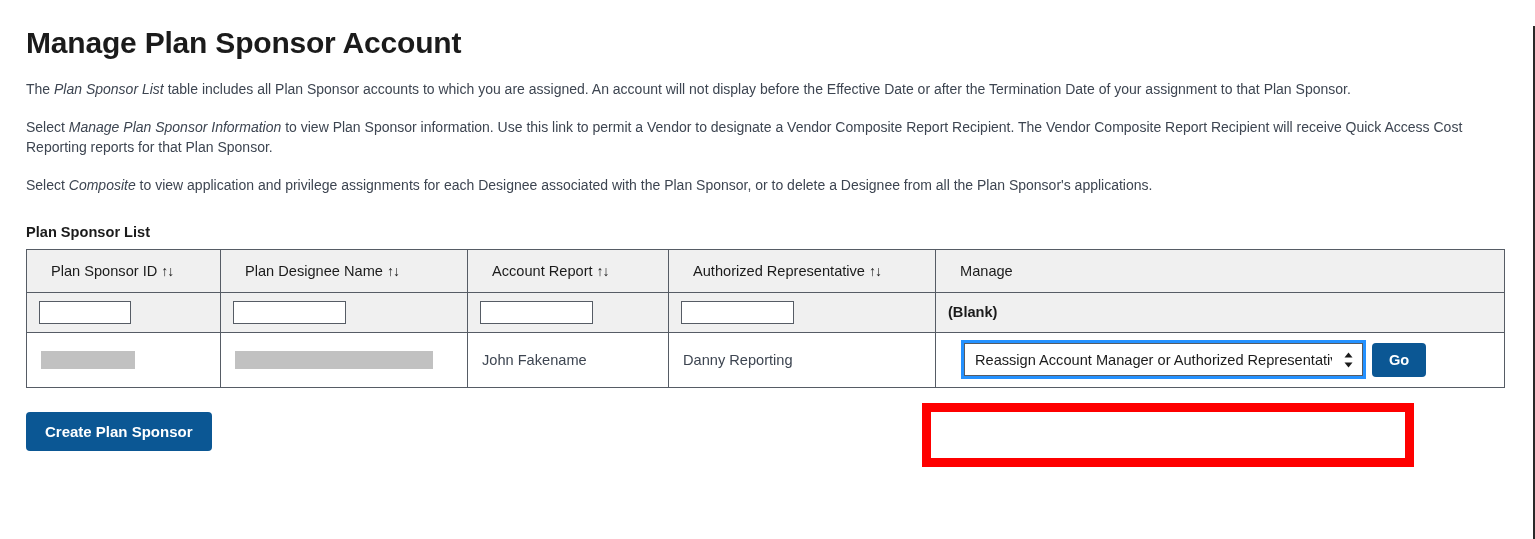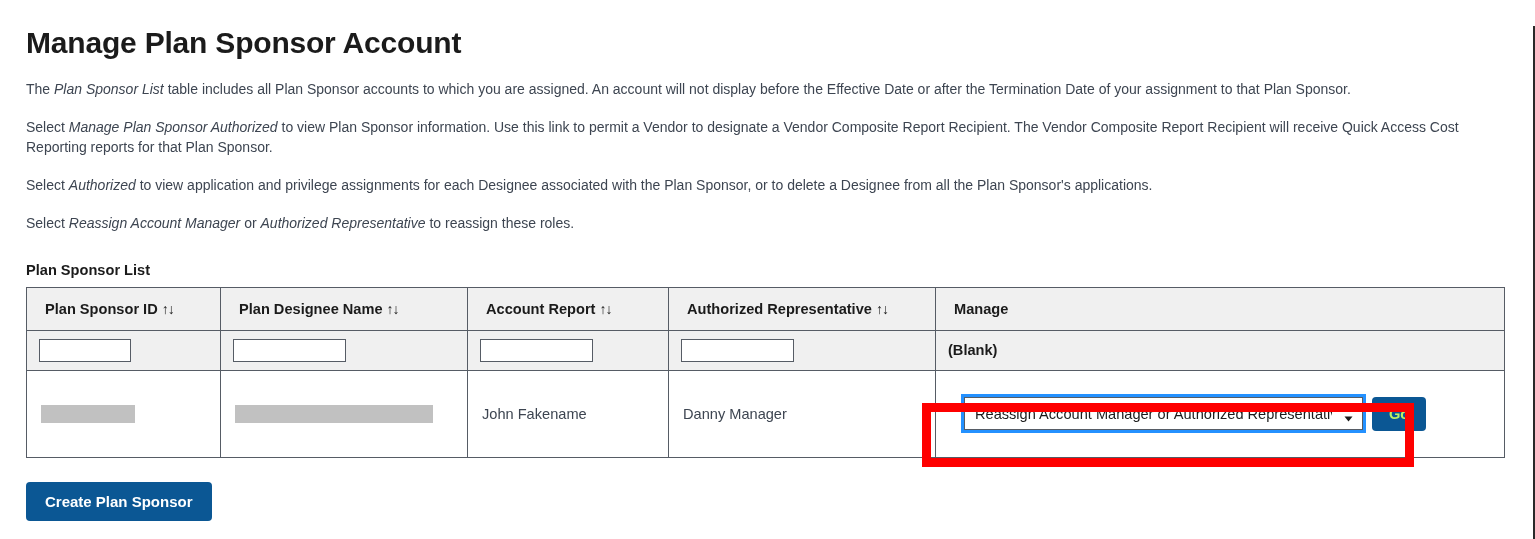--- a/index.html
+++ b/index.html
@@ -54,23 +54,23 @@
     font-size: 14.6px;
   }
   table.ps-table th,
   table.ps-table td {
     border: 1px solid #565c65;
     text-align: left;
     vertical-align: middle;
   }
   table.ps-table thead th {
     background: #f0f0f0;
-    font-weight: bold;
-    color: #1b1b1b;
-    padding: 13px 18px;
+    font-weight: normal;
+    color: #1b1b1b;
+    padding: 13px 24px;
     height: 40px;
   }
   .sort-arrows {
     font-size: 14px;
     letter-spacing: -1px;
     margin-left: 4px;
   }
   tr.filter-row td {
     background: #f0f0f0;
     padding: 7px 12px;
@@ -86,21 +86,21 @@
     padding: 2px 4px;
   }
   tr.filter-row td.wide input.filter-input { width: 113px; }
   td.blank-cell {
     font-weight: bold;
     color: #1b1b1b;
     padding: 7px 14px;
   }
   tr.data-row td {
     background: #ffffff;
-    padding: 16px 14px;
+    padding: 0 14px;
     height: 50px;
     color: #3d4551;
   }
   .redact {
     display: inline-block;
     background: #c1c1c1;
     height: 18px;
     vertical-align: middle;
   }
   .redact.id { width: 94px; }
@@ -137,21 +137,21 @@
   .select-caret {
     position: absolute;
     right: 9px;
     top: 50%;
     transform: translateY(-50%);
     pointer-events: none;
     line-height: 0;
   }
   button.go-btn {
     background: #0b5794;
-    color: #bef264;
+    color: #ffffff;
     border: none;
     border-radius: 4px;
     font-family: "Liberation Sans", sans-serif;
     font-size: 14.6px;
     font-weight: bold;
     padding: 9px 17px;
     height: 34px;
     cursor: pointer;
   }
 
@@ -182,23 +182,22 @@
 </style>
 </head>
 <body>
 
 <div class="page">
 
   <h1 class="page-title">Manage Plan Sponsor Account</h1>
 
   <div id="intro-container">
       <p class="intro"><span>The </span><em>Plan Sponsor List</em><span> table includes all Plan Sponsor accounts to which you are assigned. An account will not display before the Effective Date or after the Termination Date of your assignment to that Plan Sponsor.</span></p>
-      <p class="intro"><span>Select </span><em>Manage Plan Sponsor Authorized</em><span> to view Plan Sponsor information. Use this link to permit a Vendor to designate a Vendor Composite Report Recipient. The Vendor Composite Report Recipient will receive Quick Access Cost Reporting reports for that Plan Sponsor.</span></p>
-      <p class="intro"><span>Select </span><em>Authorized</em><span> to view application and privilege assignments for each Designee associated with the Plan Sponsor, or to delete a Designee from all the Plan Sponsor's applications.</span></p>
-      <p class="intro"><span>Select </span><em>Reassign Account Manager</em><span> or </span><em>Authorized Representative</em><span> to reassign these roles.</span></p>
+      <p class="intro"><span>Select </span><em>Manage Plan Sponsor Information</em><span> to view Plan Sponsor information. Use this link to permit a Vendor to designate a Vendor Composite Report Recipient. The Vendor Composite Report Recipient will receive Quick Access Cost Reporting reports for that Plan Sponsor.</span></p>
+      <p class="intro"><span>Select </span><em>Composite</em><span> to view application and privilege assignments for each Designee associated with the Plan Sponsor, or to delete a Designee from all the Plan Sponsor's applications.</span></p>
     </div>
 
   <div class="table-caption">Plan Sponsor List</div>
 
   <table class="ps-table">
     <colgroup>
       <col style="width:194px">
       <col style="width:247px">
       <col style="width:201px">
       <col style="width:267px">
@@ -240,21 +239,21 @@
         <td class="blank-cell">(Blank)</td>
       </tr>
       <tr class="data-row">
         <td>
           <span class="redact id"></span>
         </td>
         <td>
           <span class="redact name"></span>
         </td>
         <td>John Fakename</td>
-        <td>Danny Manager</td>
+        <td>Danny Reporting</td>
         <td class="actions-cell">
           <div class="actions-inner">
             <span class="select-wrap">
               <select class="reassign-select">
                 <option>Reassign Account Manager or Authorized Representative</option>
               </select>
               <span class="select-caret">
                 <svg width="11" height="17" viewBox="0 0 11 17" aria-hidden="true">
                   <polygon points="5.5,1 9.5,6 1.5,6" fill="#1b1b1b"></polygon>
                   <polygon points="5.5,16 9.5,11 1.5,11" fill="#1b1b1b"></polygon>

